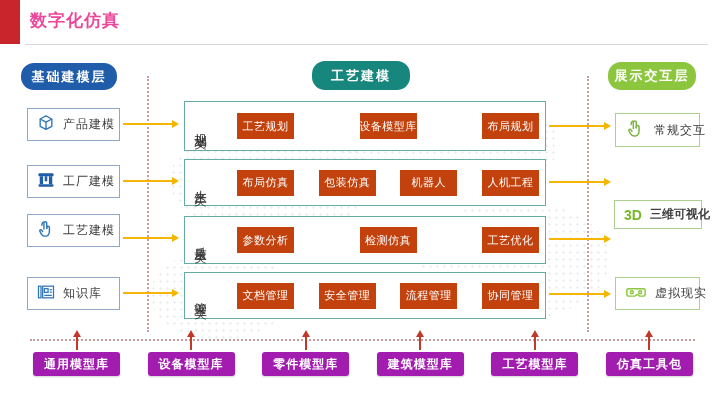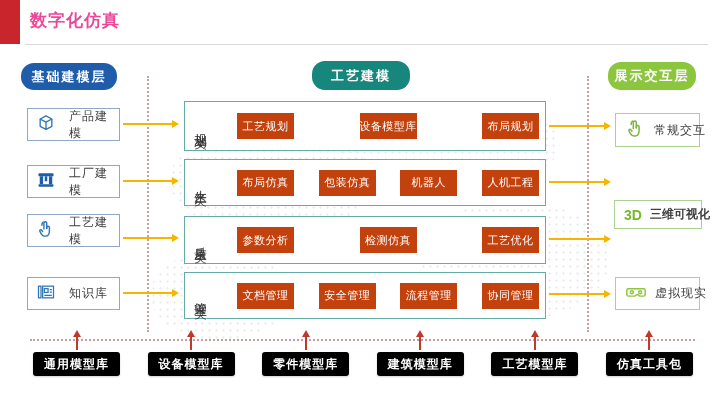--- a/index.html
+++ b/index.html
@@ -18,21 +18,21 @@
   .page-title{position:absolute;left:30px;top:9px;font-size:17px;font-weight:bold;color:#ec4899;letter-spacing:1px;}
   .title-rule{position:absolute;left:25px;top:44px;width:683px;border-top:1px solid #d9d9d9;}
   
   .layer-h{position:absolute;display:flex;align-items:center;justify-content:center;
     color:#fff;font-weight:bold;font-size:13px;letter-spacing:2px;z-index:2;border-radius:13px;}
   .h-blue{left:21px;top:63px;width:96px;height:27px;background:#1F5CA9;}
   .h-teal{left:312px;top:61px;width:98px;height:29px;background:#17867D;}
   .h-green{left:608px;top:62px;width:88px;height:28px;background:#8CC63F;}
   
   .lbox{position:absolute;left:27px;width:93px;height:33px;background:#fff;border:1px solid #8FA8C8;
-    display:flex;align-items:center;gap:13px;padding-left:8px;box-sizing:border-box;z-index:2;}
+    display:flex;align-items:center;gap:7px;padding-left:8px;box-sizing:border-box;z-index:2;}
   .lbox .lbl{font-size:12px;color:#404040;letter-spacing:1px;}
   .lbox svg{flex:0 0 auto;}
   
   .row{position:absolute;left:184px;width:362px;background:#fff;border:1px solid #63ADA5;box-sizing:border-box;z-index:2;}
   .row-label{position:absolute;left:9px;top:50%;transform:translateY(-50%);
     writing-mode:vertical-rl;text-orientation:upright;font-size:12.5px;color:#333;letter-spacing:2px;line-height:1;}
   .chipzone{position:absolute;left:52px;right:6px;top:0;bottom:0;display:flex;align-items:center;justify-content:space-between;}
   .chip{width:57px;height:26px;background:#c2410c;color:#fff;font-size:11px;
     display:flex;align-items:center;justify-content:center;letter-spacing:.5px;white-space:nowrap;}
   
@@ -43,21 +43,21 @@
   
   .arrow-y{position:absolute;height:0;border-top:2px solid #F5B500;z-index:1;}
   .arrow-y::after{content:'';position:absolute;right:-6px;top:-5px;width:0;height:0;
     border-left:7px solid #F5B500;border-top:4px solid transparent;border-bottom:4px solid transparent;}
   
   .vdash{position:absolute;top:76px;height:256px;width:0;border-left:2px dotted #C99B9B;z-index:0;}
   .hdash{position:absolute;left:30px;top:339px;width:665px;border-top:2px dotted #C99B9B;z-index:0;}
   
   .bottom-bar{position:absolute;left:33px;top:352px;width:660px;display:flex;justify-content:space-between;z-index:2;}
   .btn-wrap{position:relative;width:87px;height:24px;}
-  .bbtn{width:100%;height:100%;background:#000000;color:#fff;border-radius:3px;font-size:12px;font-weight:bold;
+  .bbtn{width:100%;height:100%;background:#a21caf;color:#fff;border-radius:3px;font-size:12px;font-weight:bold;
     letter-spacing:1px;display:flex;align-items:center;justify-content:center;box-shadow:0 1px 2px rgba(0,0,0,.18);}
   .up-arrow{position:absolute;left:50%;top:-16px;margin-left:-1px;width:2px;height:14px;background:#C0392B;}
   .up-arrow::before{content:'';position:absolute;left:-3px;top:-6px;width:0;height:0;
     border-bottom:7px solid #C0392B;border-left:4px solid transparent;border-right:4px solid transparent;}
 </style>
 </head>
 <body>
 
 <div class="canvas">
 

